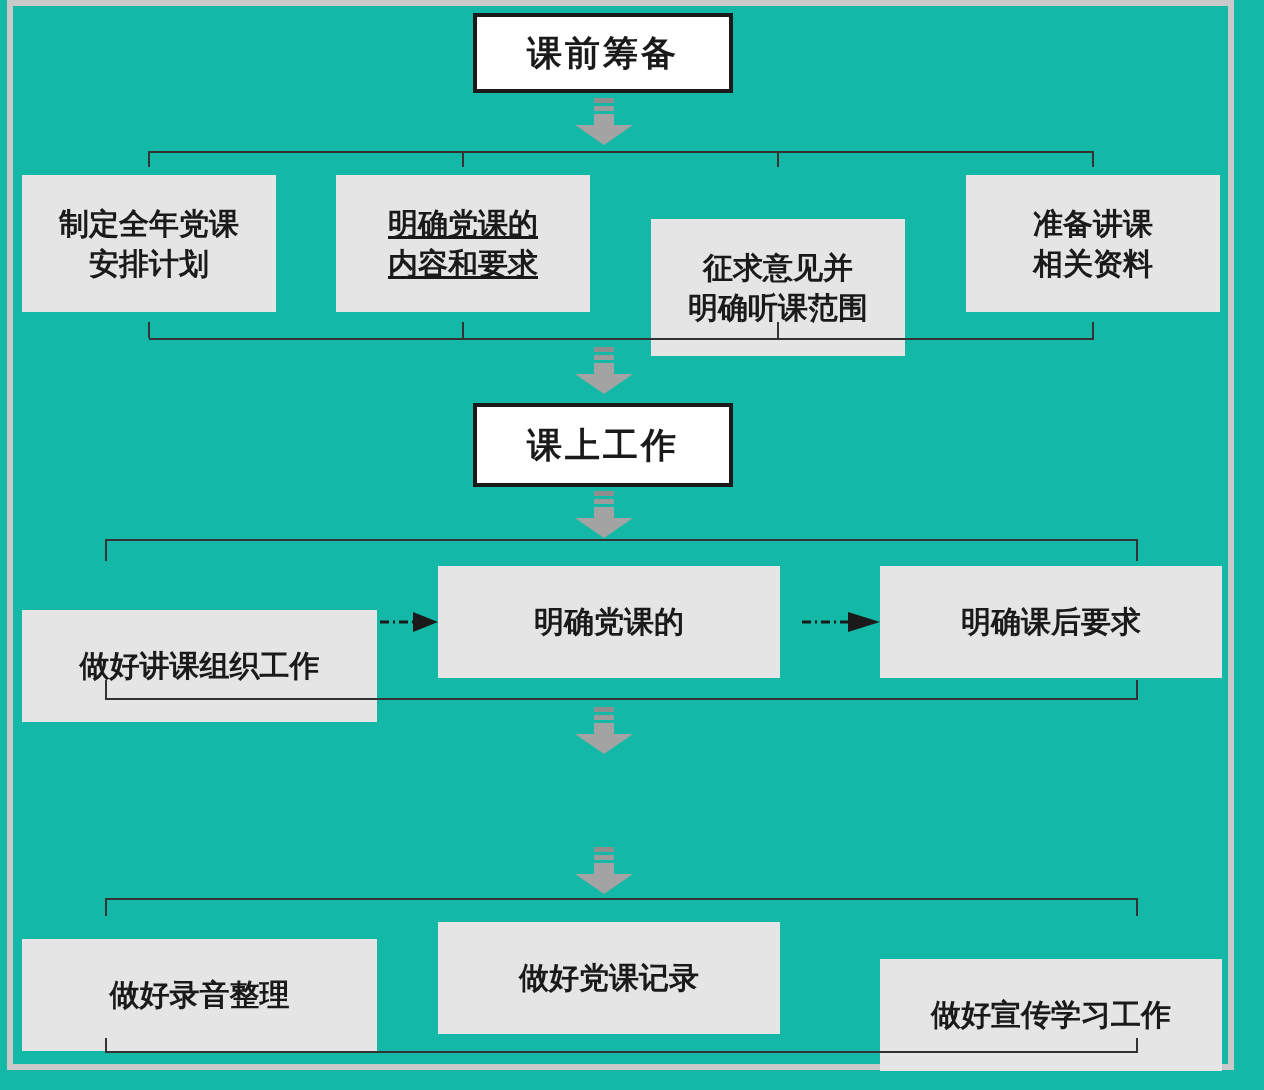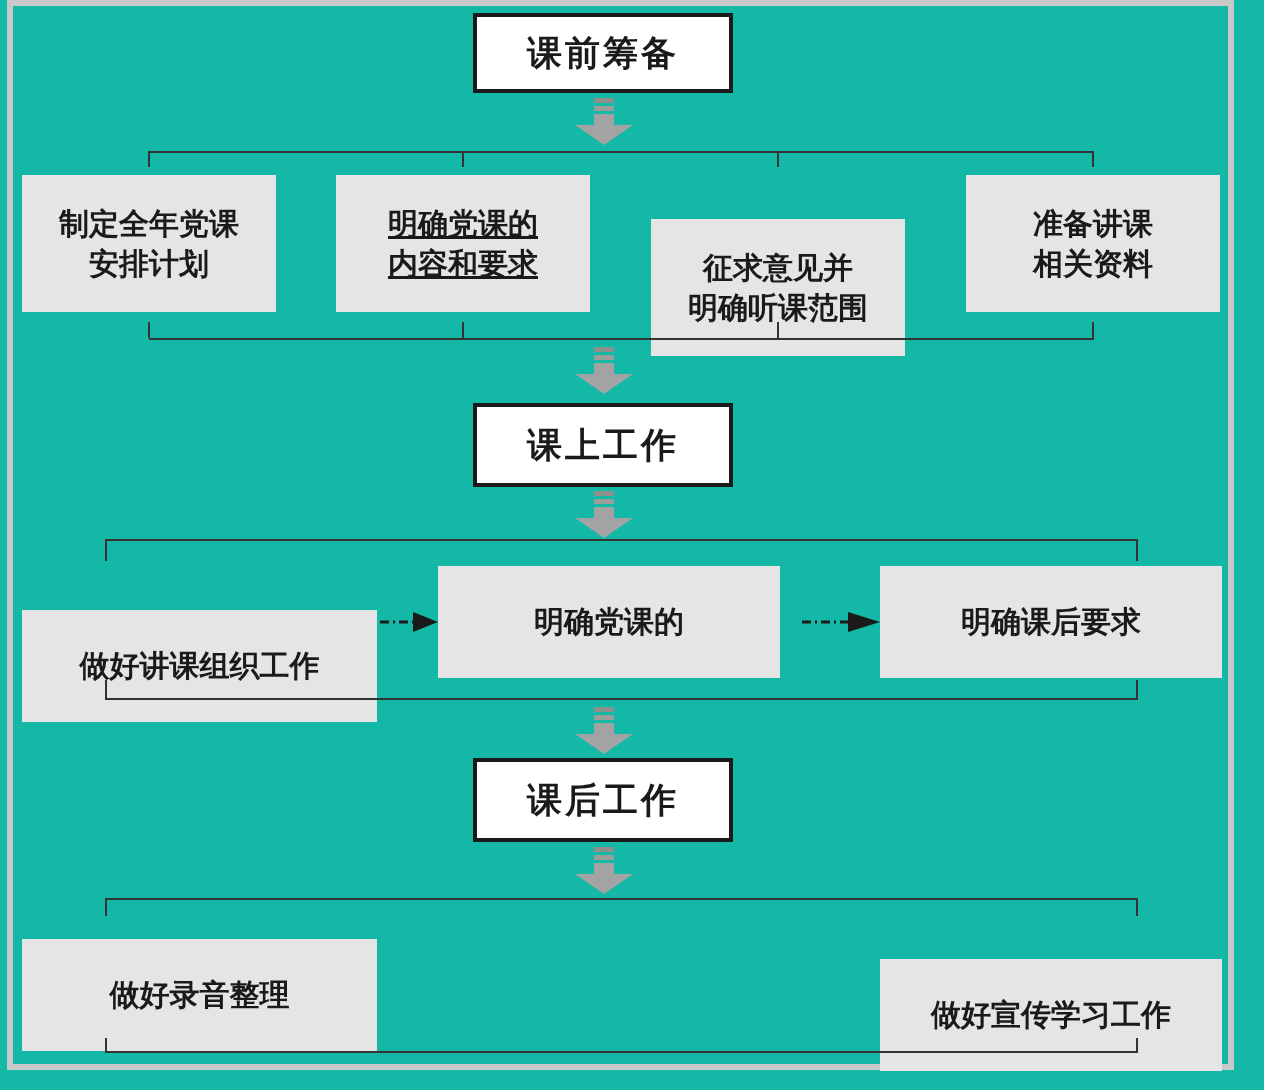--- a/index.html
+++ b/index.html
@@ -130,38 +130,38 @@
   <div class="vline" style="left:1136px;top:680px;height:18px;"></div>
   <div class="hline" style="left:105px;top:698px;width:1033px;"></div>
 
   <div class="block-arrow" style="left:575px;top:707px;">
     <div class="b1"></div>
       <div class="b2"></div>
       <div class="shaft"></div>
       <div class="tri"></div>
   </div>
 
-  <div class="stage-box" style="top:758px;height:84px;">
-    <span>课后工作</span>
-  </div>
 
   <div class="block-arrow" style="left:575px;top:847px;">
     <div class="b1"></div>
       <div class="b2"></div>
       <div class="shaft"></div>
       <div class="tri"></div>
   </div>
 
   <div class="hline" style="left:105px;top:898px;width:1033px;"></div>
   <div class="vline" style="left:105px;top:898px;height:18px;"></div>
   <div class="vline" style="left:1136px;top:898px;height:18px;"></div>
 
   <div class="task" style="left:22px;top:922px;width:355px;height:112px;margin-top:17px;">
     <span>做好录音整理</span>
   </div>
+  <div class="task" style="left:438px;top:922px;width:342px;height:112px;">
+    <span>做好党课记录</span>
+  </div>
   <div class="task" style="left:880px;top:922px;width:342px;height:112px;margin-top:37px;">
     <span>做好宣传学习工作</span>
   </div>
 
   <div class="vline" style="left:105px;top:1038px;height:14px;"></div>
   <div class="vline" style="left:1136px;top:1038px;height:14px;"></div>
   <div class="hline" style="left:105px;top:1051px;width:1033px;"></div>
 
 </div>
 

